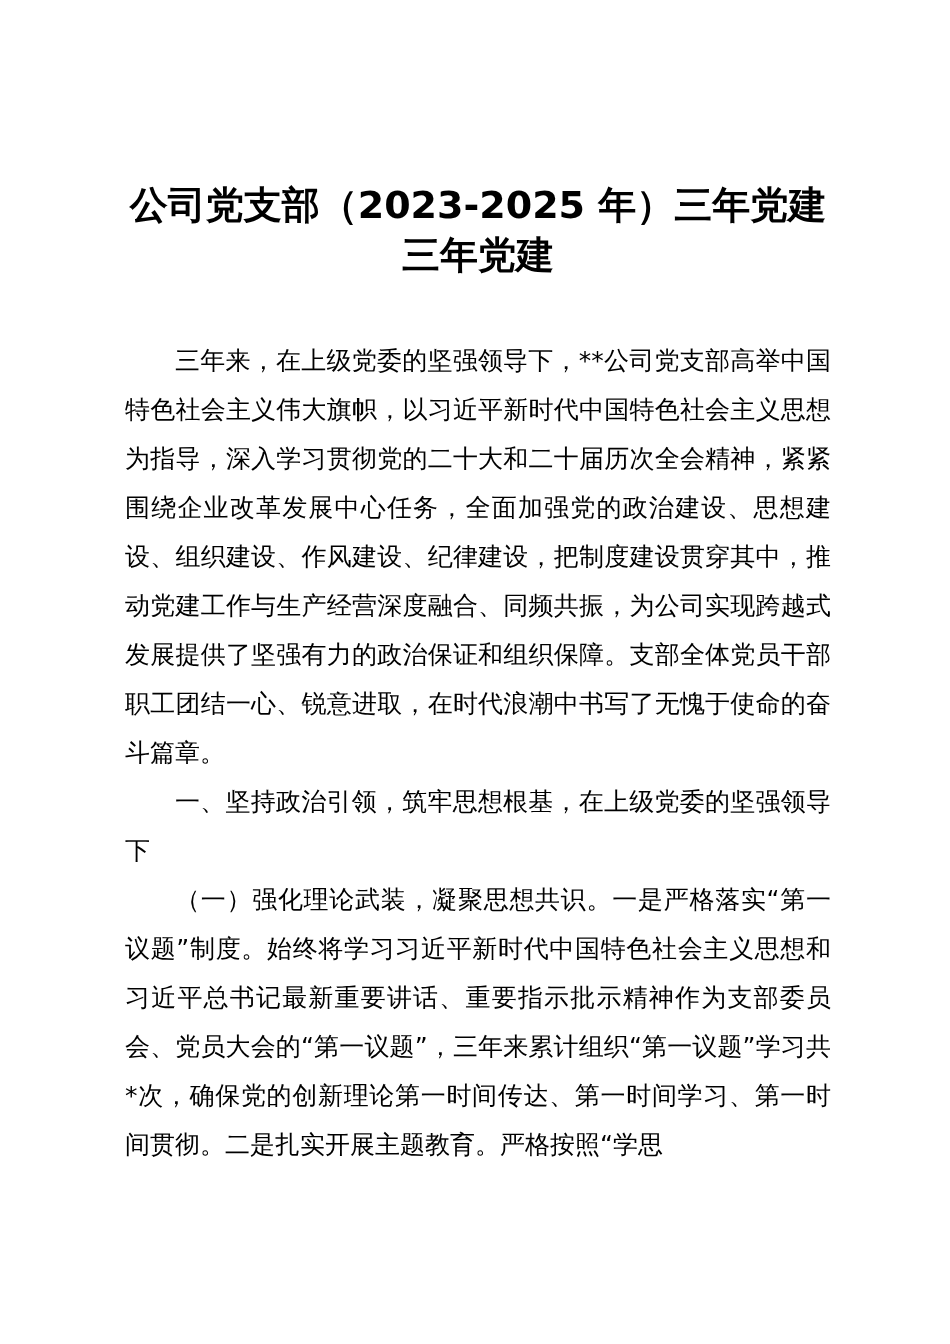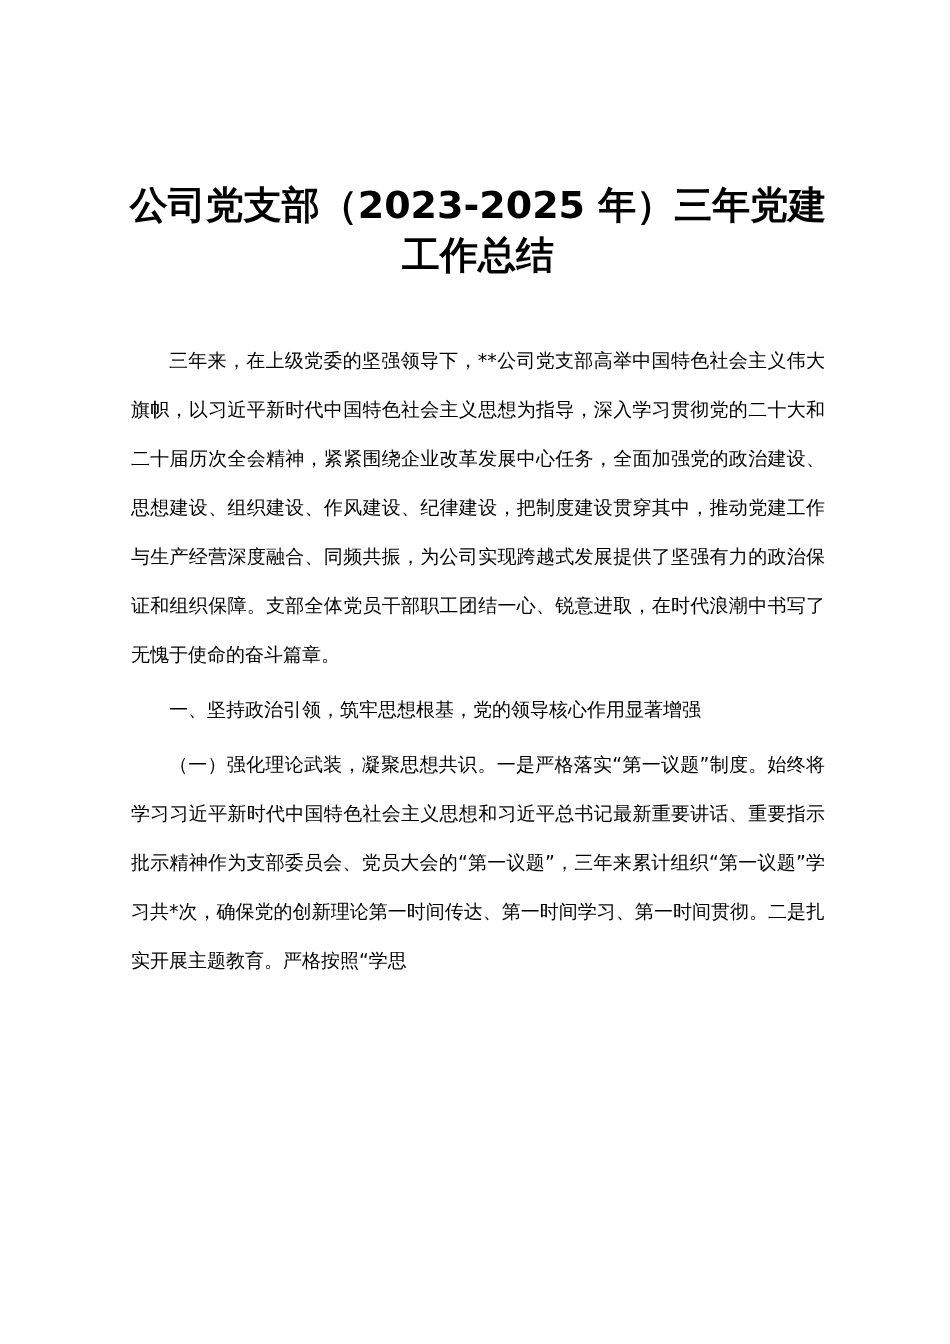--- a/index.html
+++ b/index.html
@@ -28,44 +28,44 @@
     font-size: 38px;
     line-height: 50px;
     font-weight: 600;
     text-align: center;
     color: #000000;
   }
   .doc-title .title-line {
     display: block;
   }
   p.doc-para {
-    margin: 6px;
-    font-size: 19px;
+    margin: 0;
+    font-size: 25px;
     line-height: 49px;
     font-weight: 400;
     text-align: justify;
     text-indent: 2em;
     color: #000000;
     word-break: break-all;
   }
   .lead-bold {
     font-weight: 400;
   }
 </style>
 </head>
 <body>
 
 <div class="page">
   <div class="doc-content">
 
     <h1 class="doc-title">
       <span class="title-line">公司党支部（2023-2025 年）三年党建</span>
-      <span class="title-line">工作总结</span>
+      <span class="title-line">三年党建</span>
     </h1>
 
     <p class="doc-para">三年来，在上级党委的坚强领导下，**公司党支部高举中国特色社会主义伟大旗帜，以习近平新时代中国特色社会主义思想为指导，深入学习贯彻党的二十大和二十届历次全会精神，紧紧围绕企业改革发展中心任务，全面加强党的政治建设、思想建设、组织建设、作风建设、纪律建设，把制度建设贯穿其中，推动党建工作与生产经营深度融合、同频共振，为公司实现跨越式发展提供了坚强有力的政治保证和组织保障。支部全体党员干部职工团结一心、锐意进取，在时代浪潮中书写了无愧于使命的奋斗篇章。</p>
 
-    <p class="doc-para">一、坚持政治引领，筑牢思想根基，党的领导核心作用显著增强</p>
+    <p class="doc-para">一、坚持政治引领，筑牢思想根基，在上级党委的坚强领导下</p>
 
     <p class="doc-para"><span class="lead-bold">（一）强化理论武装，凝聚思想共识。</span><span>一是严格落实“第一议题”制度。始终将学习习近平新时代中国特色社会主义思想和习近平总书记最新重要讲话、重要指示批示精神作为支部委员会、党员大会的“第一议题”，三年来累计组织“第一议题”学习共*次，确保党的创新理论第一时间传达、第一时间学习、第一时间贯彻。二是扎实开展主题教育。严格按照“学思</span></p>
 
   </div>
 </div>
 
 </body></html>

